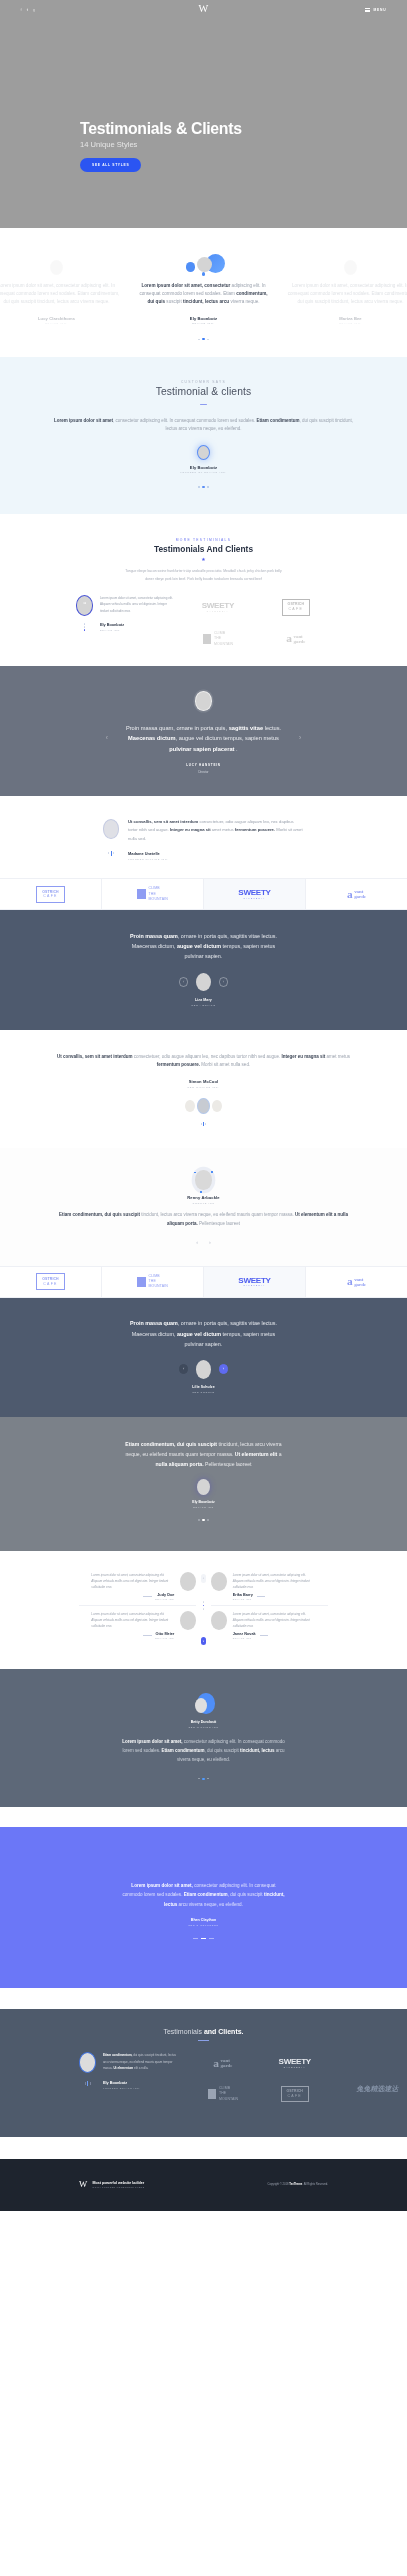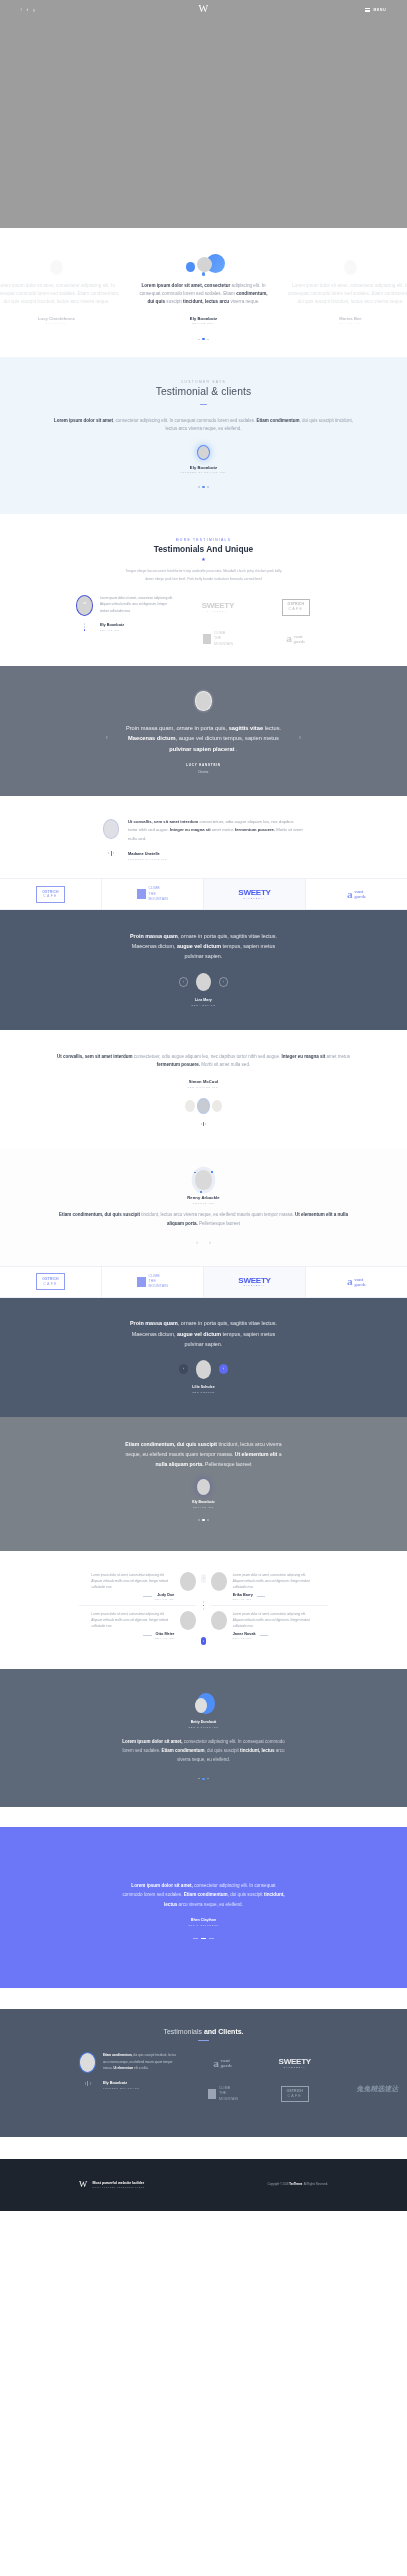--- a/index.html
+++ b/index.html
@@ -267,20 +267,25 @@
       <div class="brandmark">W</div>
       <div class="menu">
         <span class="burger">
             <i></i>
             <i></i>
             <i></i>
           </span>
         <span class="menu-label">MENU</span>
       </div>
     </div>
+    <div class="hero-inner">
+      <div class="hero-title">Testimonials &amp; Clients</div>
+      <div class="hero-sub">14 Unique Styles</div>
+      <button class="hero-btn">SEE ALL STYLES</button>
+    </div>
   </section>
 
   <section class="sec s1">
     <div class="s1-row">
       <div class="s1-col side l">
         <div class="s1-av">
             <div class="ghost"></div>
           </div>
         <div class="qt">Lorem ipsum dolor sit amet, consectetur adipiscing elit. In consequat commodo lorem sed sodales. Etiam condimentum, dui quis suscipit tincidunt, lectus arcu viverra neque.</div>
         <div class="nm">Lucy Clarckthoms</div>
@@ -325,21 +330,21 @@
       <div class="dots s2-dots">
           <i></i>
           <i class="on"></i>
           <i></i>
         </div>
     </div>
   </section>
 
   <section class="sec s3">
     <div class="eyebrow blue">MORE TESTIMINIALS</div>
-    <h2 class="s3-title">Testimonials And Unique</h2>
+    <h2 class="s3-title">Testimonials And Clients</h2>
     <div class="s3-icon">★</div>
     <p class="s3-desc">Tongue ribeye bacon swine frankfurter tri-tip andouille prosciutto. Meatball chuck jerky chicken pork belly doner ribeye pork loin beef. Pork belly boudin turducken bresaola corned beef</p>
     <div class="s3-body">
       <div class="s3-left">
         <div class="s3-quote-row">
           <div class="s3-qav">“</div>
           <div class="s3-qtext">Lorem ipsum dolor sit amet, consectetur adipiscing elit. Aliquam vehicula mollis urna vel dignissim. Integer tindunt sollicitudin eros</div>
         </div>
         <div class="s3-meta">
           <div class="s3-vdots">

